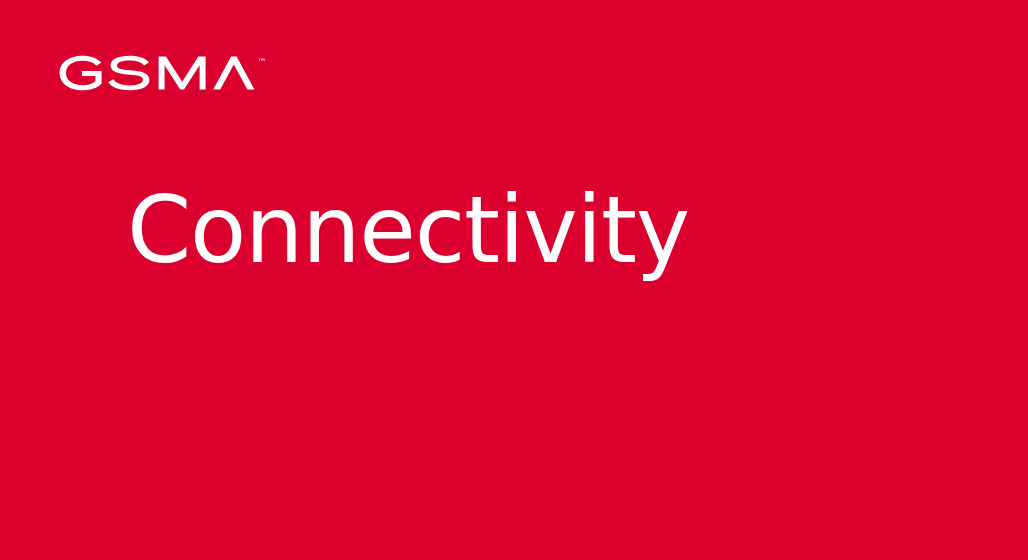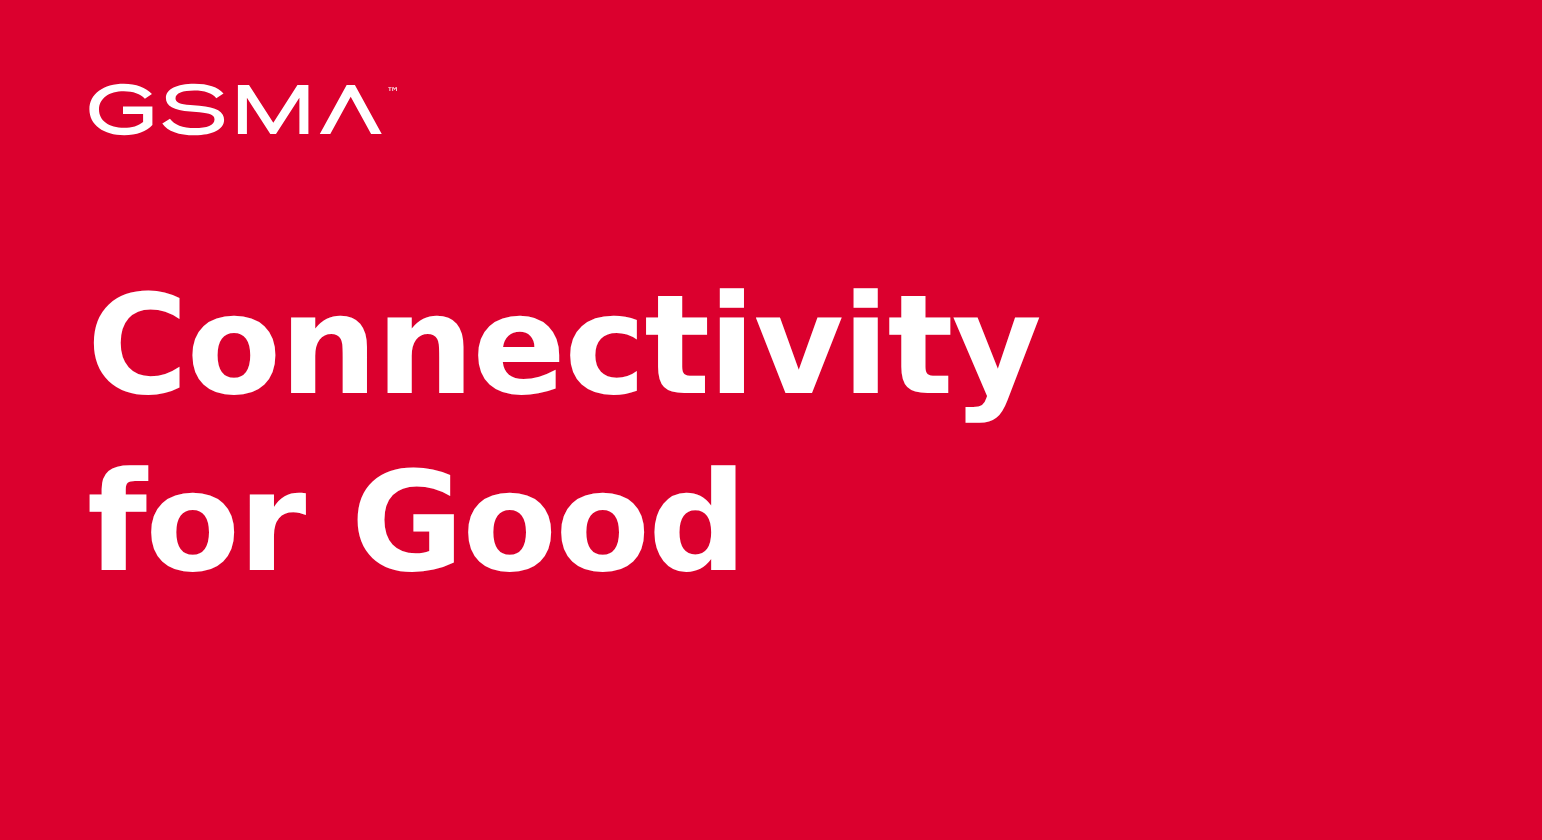--- a/index.html
+++ b/index.html
@@ -54,24 +54,25 @@
   #headline {
     position: absolute;
     left: 58px;
     top: 172px;
     margin: 0;
     padding: 0;
     width: 700px;
     color: #ffffff;
     font-family: "DejaVu Sans", "Liberation Sans", sans-serif;
     font-size: 92px;
-    font-weight: 700;
+    font-weight: 400;
     line-height: 118px;
     letter-spacing: -1.2px;
     white-space: nowrap;
+    text-align: center;
   }
   #headline .hl-line {
     display: block;
   }
 </style>
 </head>
 <body>
 
 <div id="slide">
 
@@ -136,16 +137,15 @@
                  L178.6 1.6
                  L173.1 1.6 Z"></path>
       </g>
 
       <text x="199.5" y="9.5" fill="#ffffff" font-family="DejaVu Sans, Liberation Sans, sans-serif" font-size="9" font-weight="400">™</text>
     </svg>
   </div>
 
   <h1 id="headline">
     <span class="hl-line">Connectivity</span>
-    <span class="hl-line">for Good</span>
   </h1>
 
 </div>
 
 </body></html>

